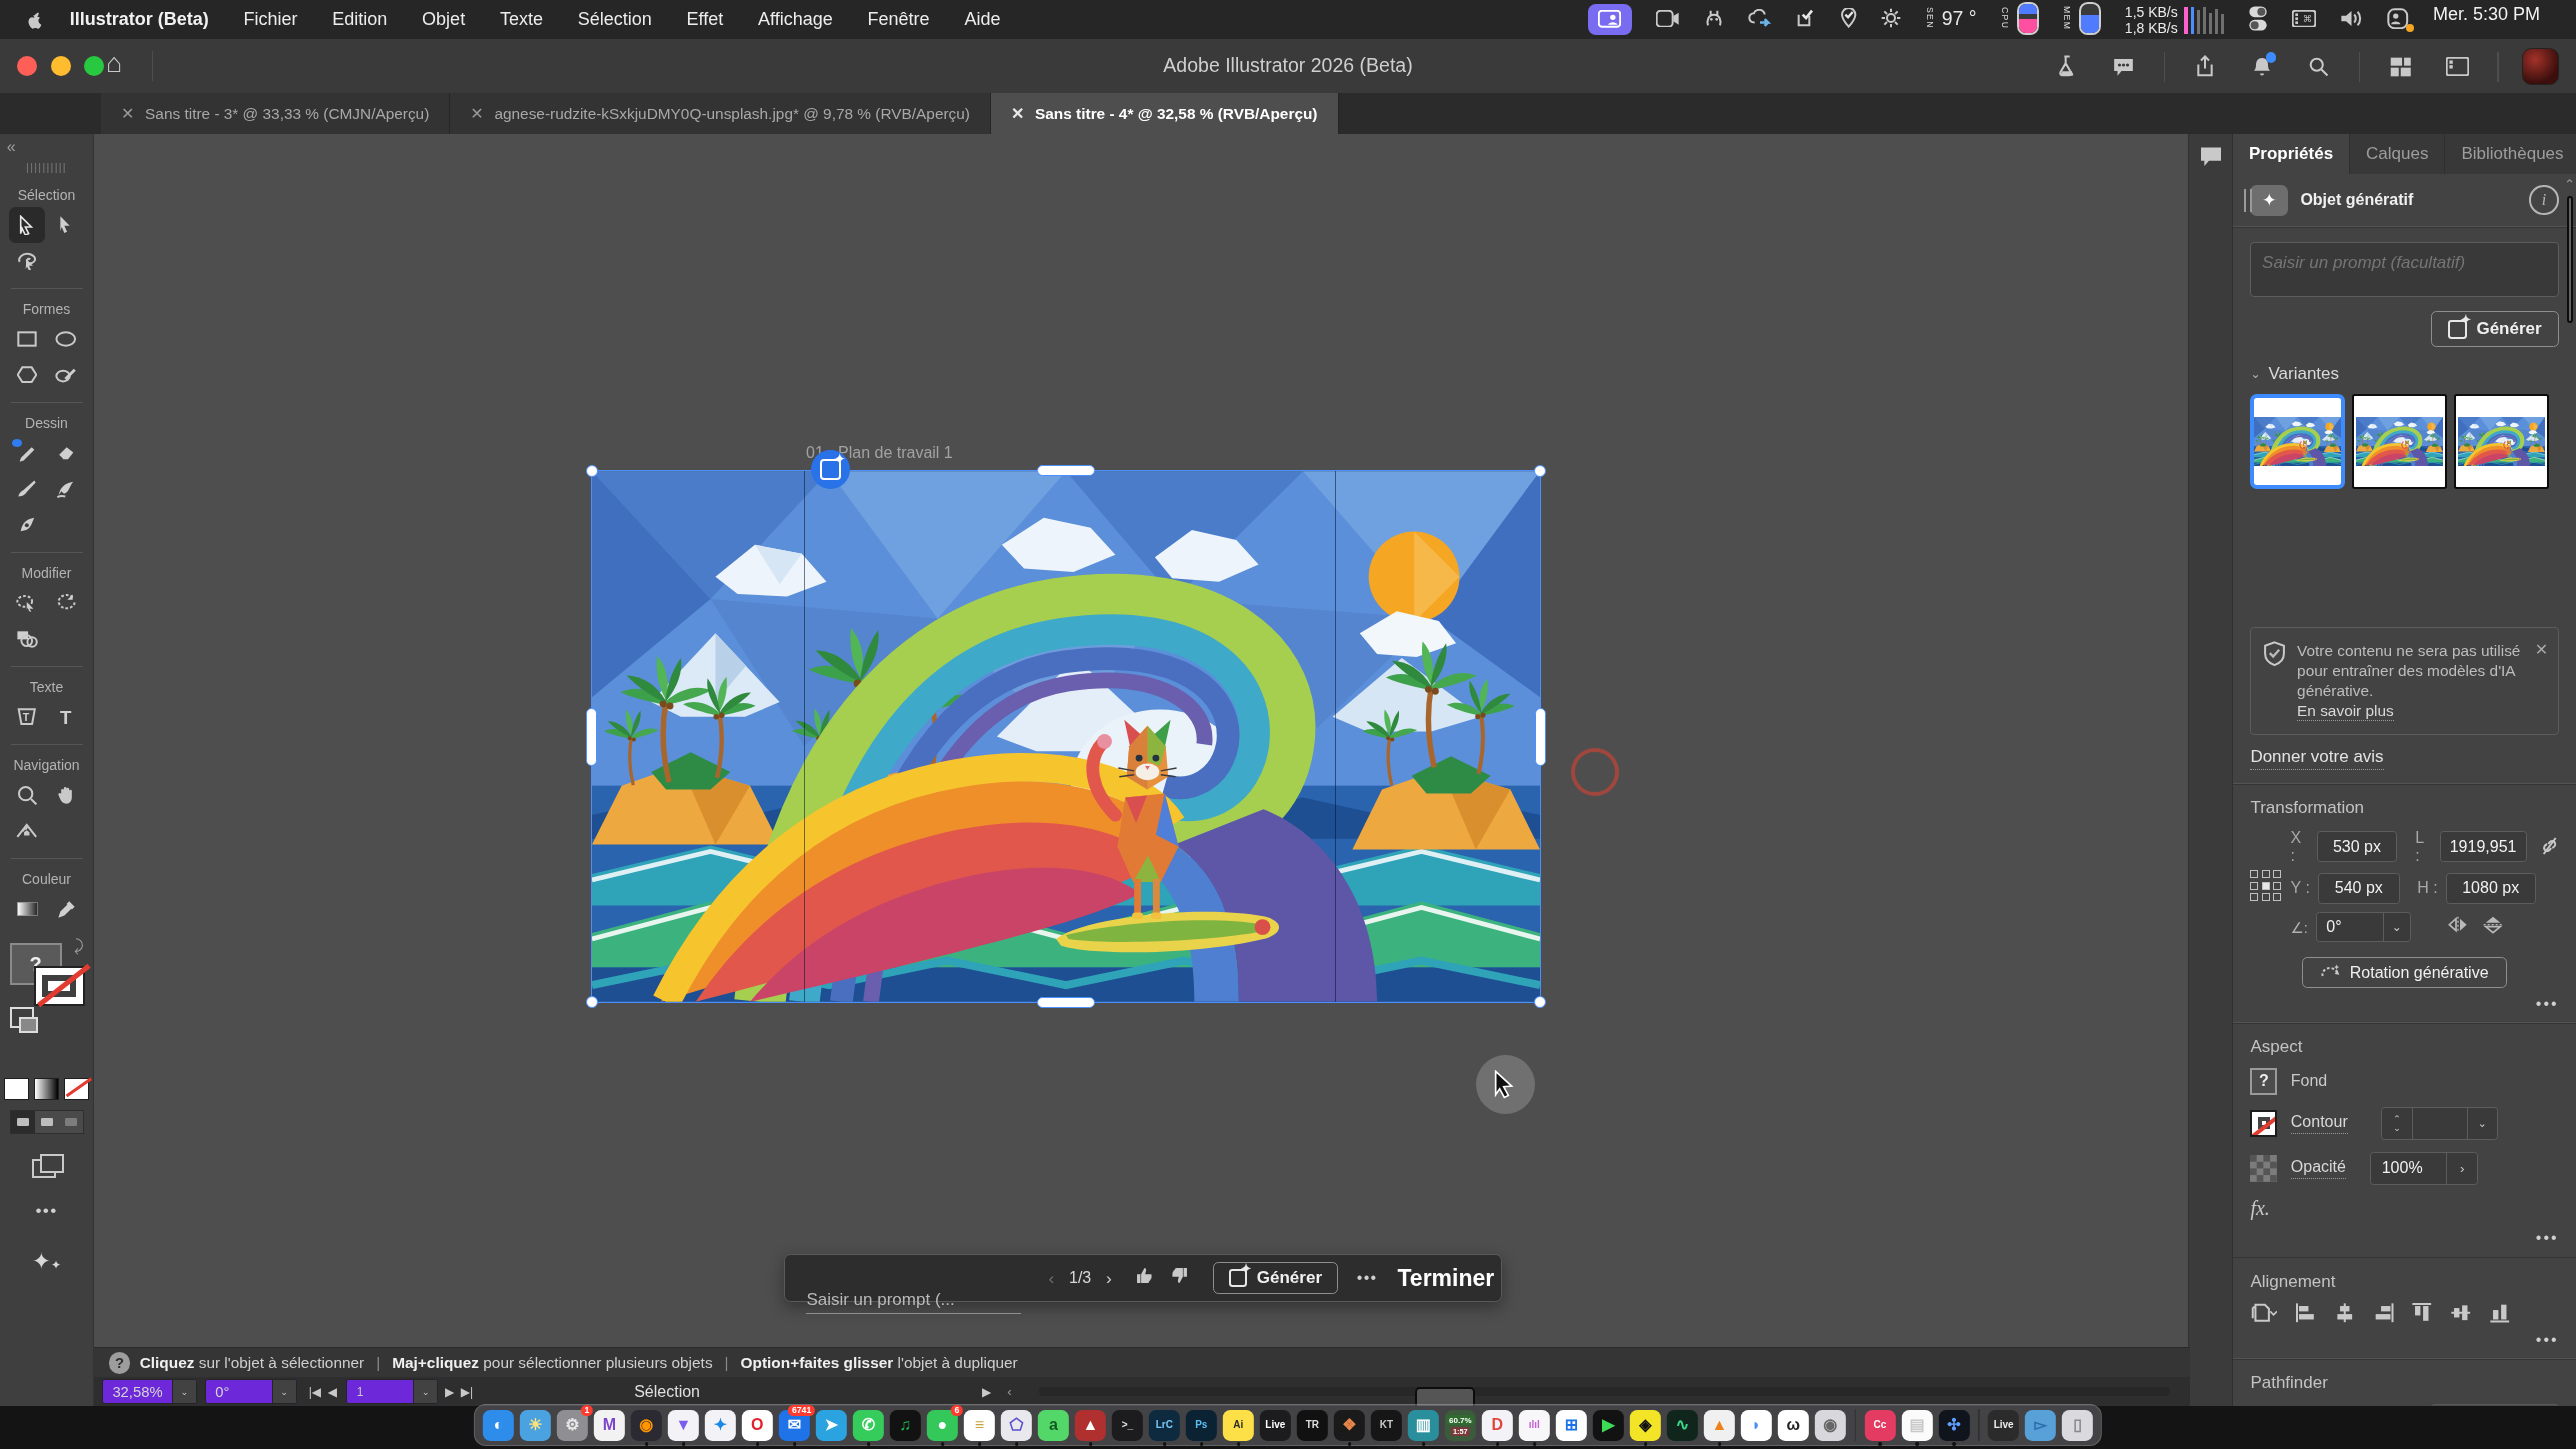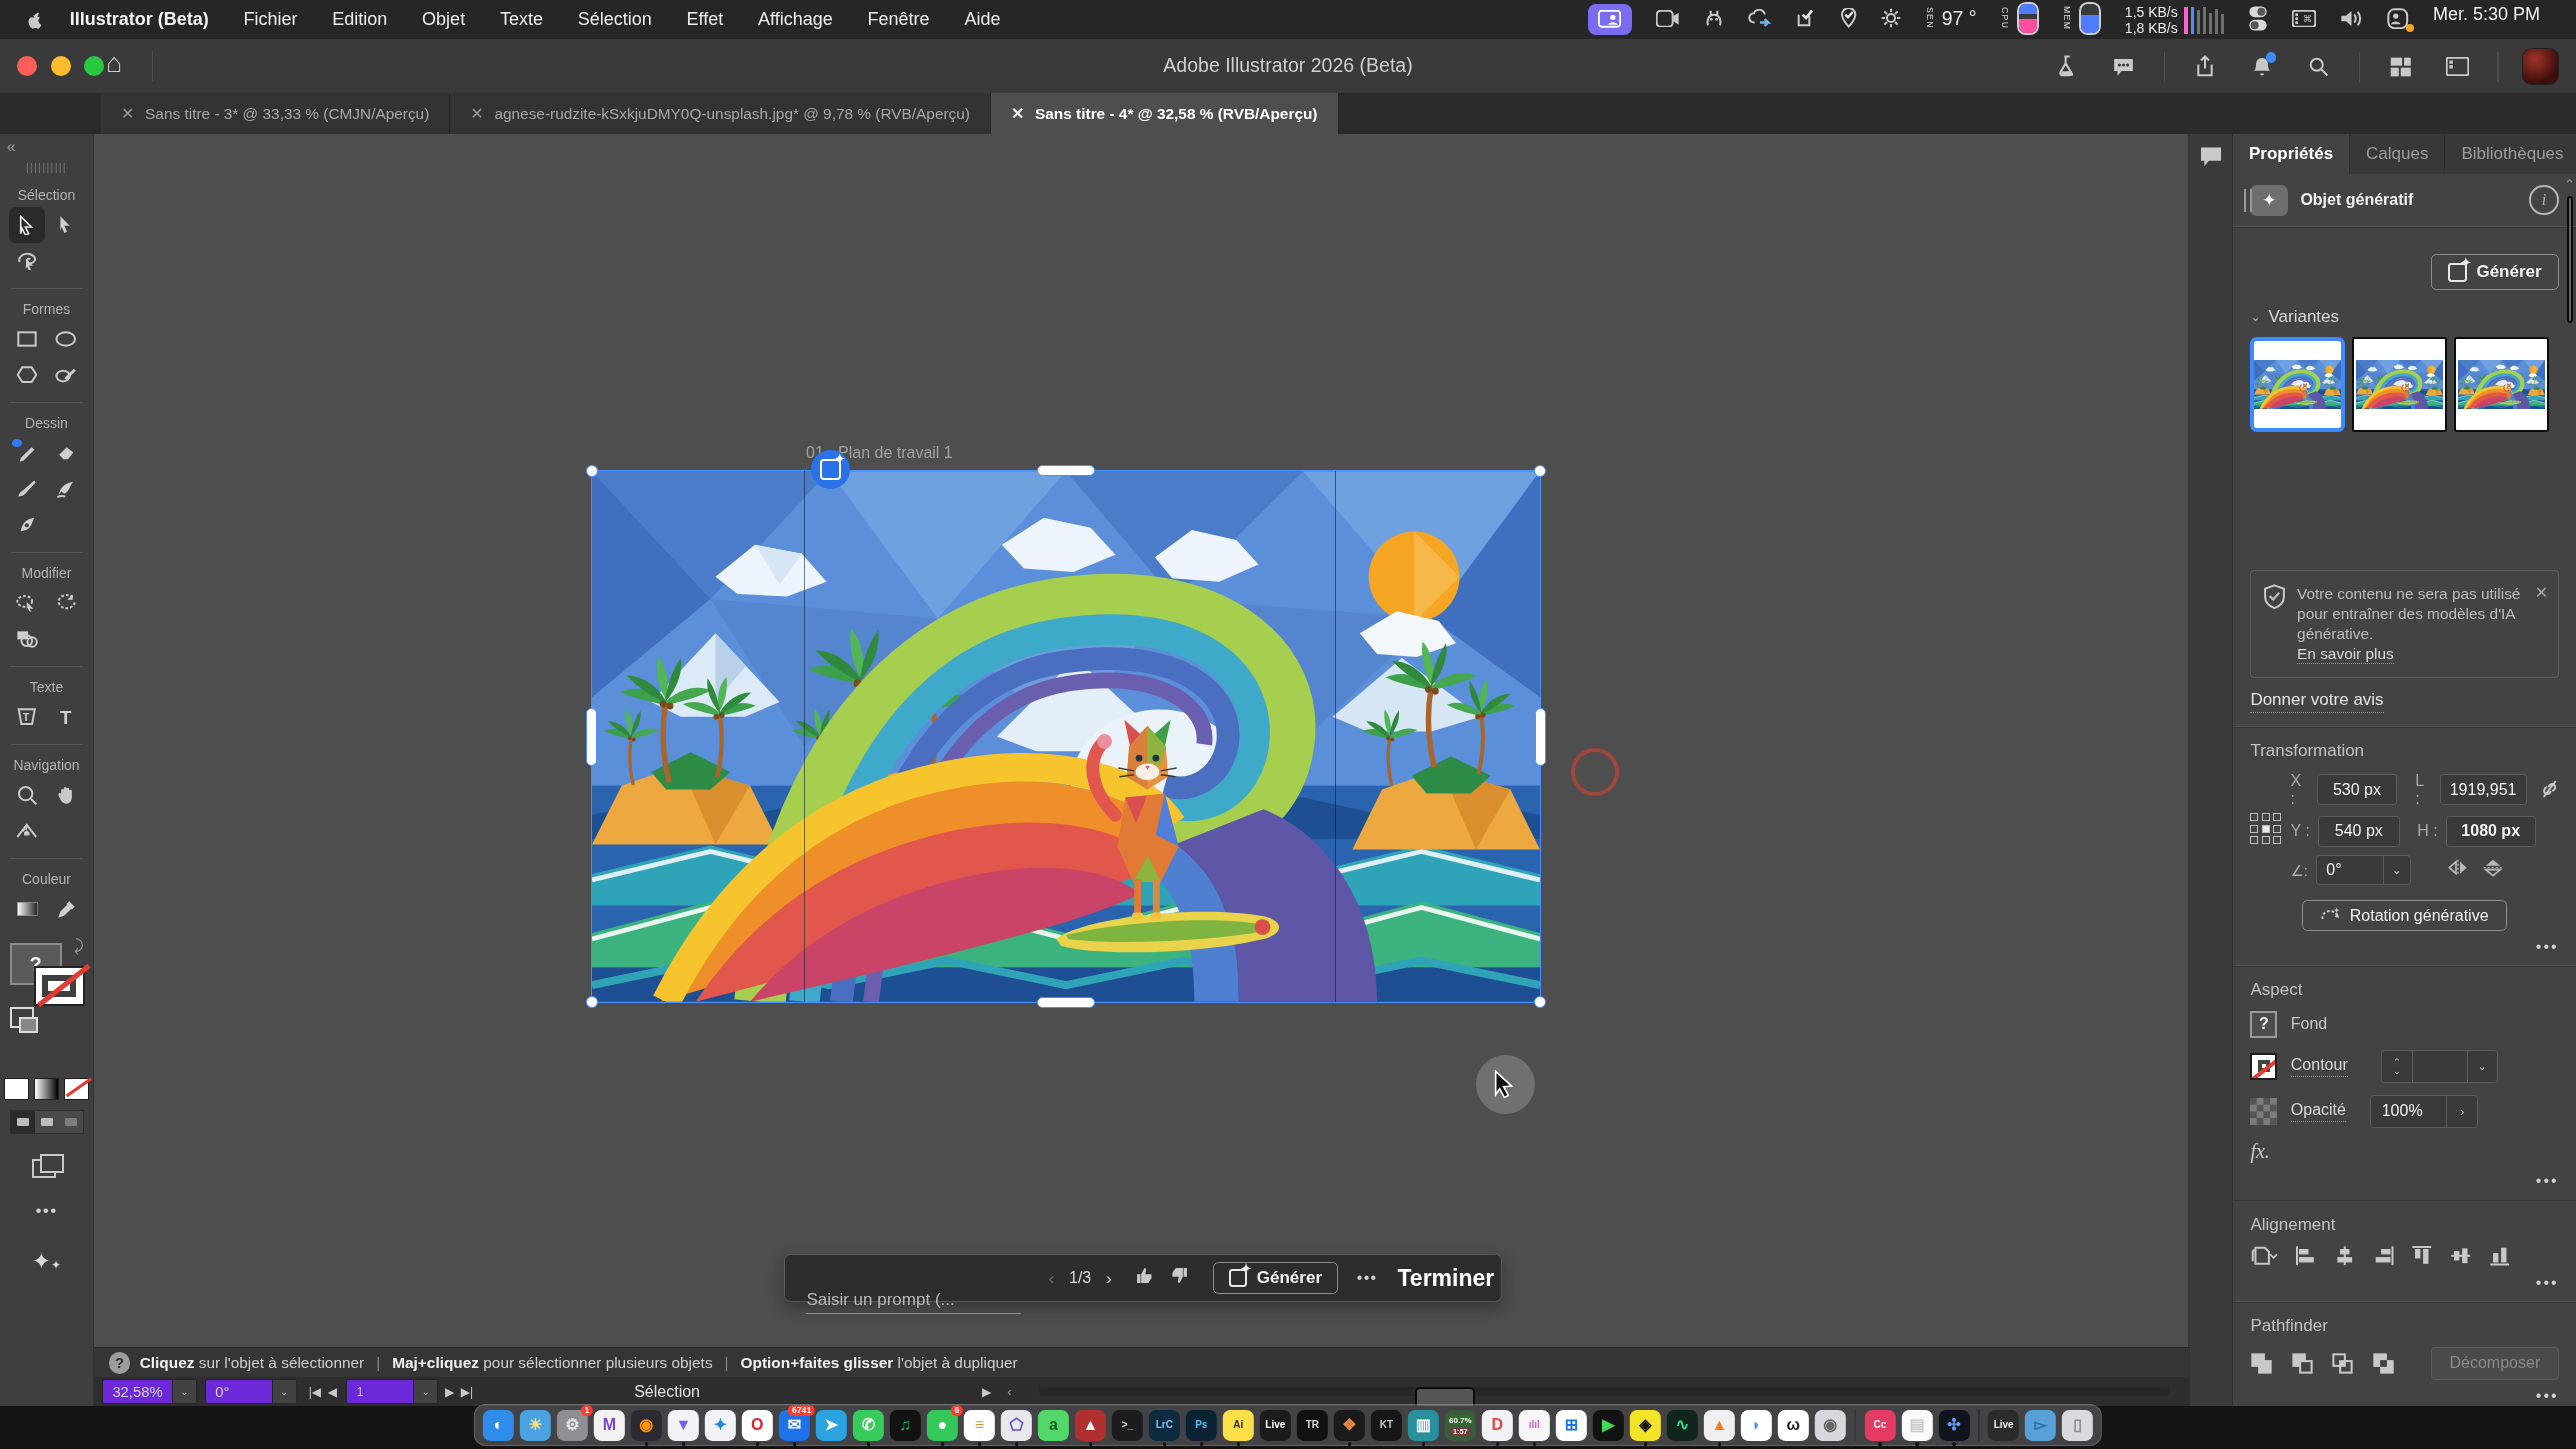--- a/index.html
+++ b/index.html
@@ -799,20 +799,21 @@
         <span class="thumb"></span>
       </div>
       <div class="p-body">
         <div class="gen-head">
           <span class="gen-ic">✦</span>
           <span class="gen-title">Objet génératif</span>
           <span class="info">i</span>
         </div>
         <div class="p-sep"></div>
         <div style="height:14.8px;"></div>
+        <textarea class="prompt-ta" placeholder="Saisir un prompt (facultatif)" style=""></textarea>
         <div style="text-align:right;margin-top:12px;">
           <span class="btn-outline">
             <span class="sq"></span>
               <span>Générer</span>
           </span>
         </div>
         <div class="variants-label">
           <span style="font-size:12px;color:#b5b5b5;">⌄</span>
           <span>Variantes</span>
         </div>
@@ -873,21 +874,21 @@
                 <svg width="17.4" height="20" viewBox="0 0 26 30">
                     <path class="st" d="M9 12c-4 2-6 6-3 9s7 1 9-3M17 18c4-2 6-6 3-9s-7-1-9 3"></path>
                     <path class="st" d="M4 27L22 3"></path>
                   </svg>
               </span>
             </div>
             <div class="t-row">
               <span class="fieldlbl">Y :</span>
               <span class="field" style="width:64px;">540 px</span>
               <span class="fieldlbl" style="margin-left:9.4px;">H :</span>
-              <span class="field" style="width:72px;font-weight:bold;">1080 px</span>
+              <span class="field" style="width:72px;">1080 px</span>
             </div>
             <div class="t-row">
               <span style="color:#b0b0b0;font-size:14.8px;">∠:</span>
               <span class="angle-field">
                 <span class="v">0°</span>
                 <span class="dd">⌄</span>
               </span>
               <span class="flip">
                 <span>
                   <svg width="20" height="17.4" viewBox="0 0 30 26">

